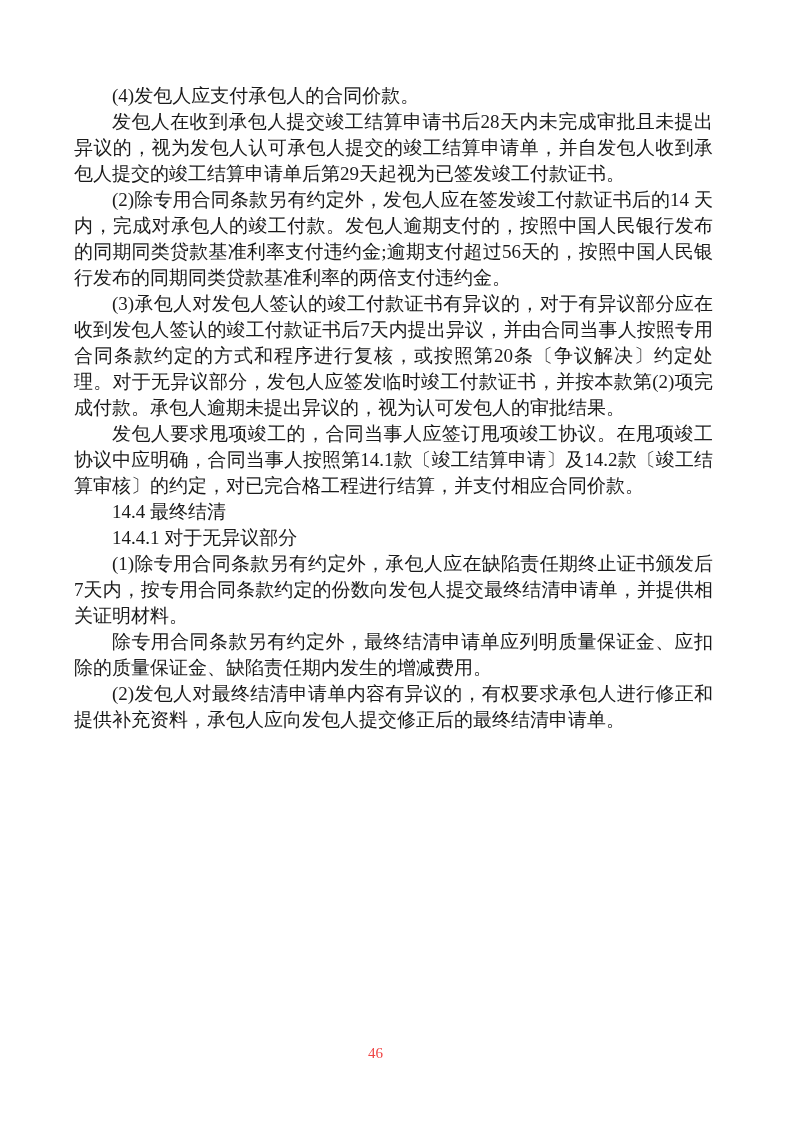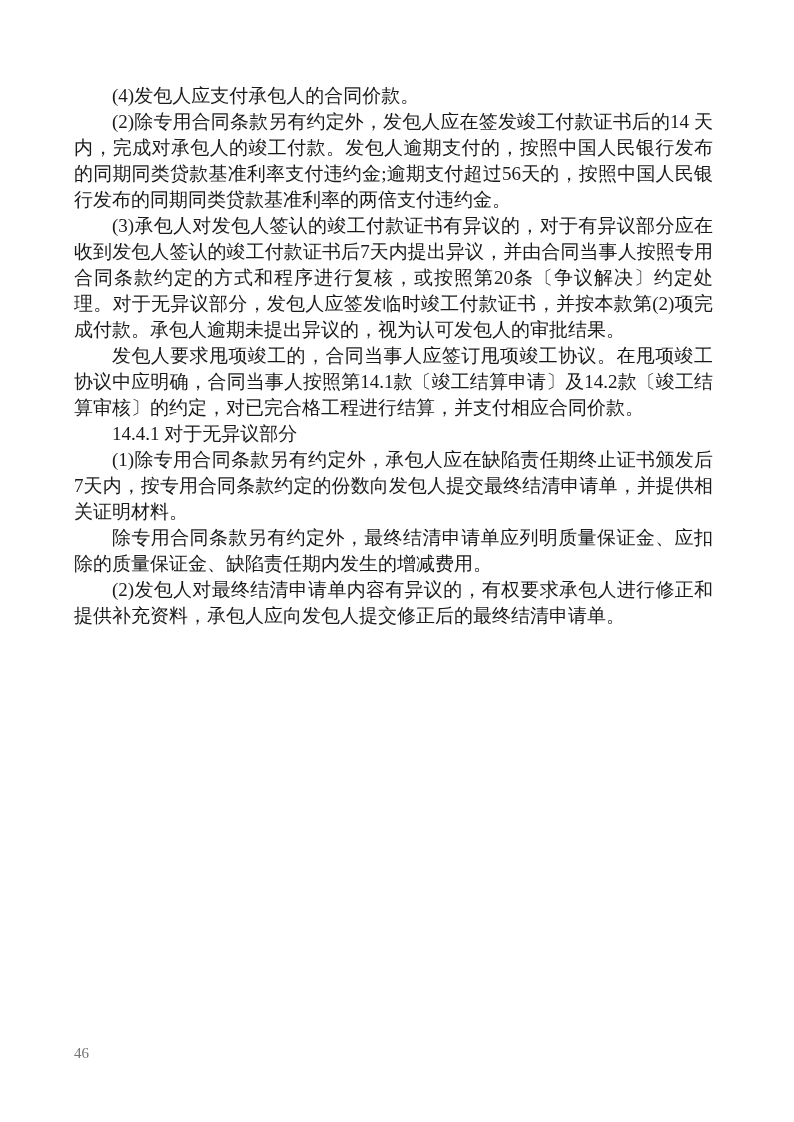--- a/index.html
+++ b/index.html
@@ -35,34 +35,37 @@
   }
   .para {
     text-align: justify;
     text-justify: inter-ideograph;
   }
   .footer {
     position: absolute;
     top: 1044px;
     left: 74px;
     width: 603px;
+    text-align: center;
     font-size: 15px;
     line-height: 18px;
-    color: #737373;
+    color: #ef4444;
   }
 </style>
 </head>
 <body>
 
 <div class="page">
   <main class="content">
     <p class="para">(4)发包人应支付承包人的合同价款。</p>
+    <p class="para">发包人在收到承包人提交竣工结算申请书后28天内未完成审批且未提出异议的，视为发包人认可承包人提交的竣工结算申请单，并自发包人收到承包人提交的竣工结算申请单后第29天起视为已签发竣工付款证书。</p>
     <p class="para">(2)除专用合同条款另有约定外，发包人应在签发竣工付款证书后的14 天内，完成对承包人的竣工付款。发包人逾期支付的，按照中国人民银行发布的同期同类贷款基准利率支付违约金;逾期支付超过56天的，按照中国人民银行发布的同期同类贷款基准利率的两倍支付违约金。</p>
     <p class="para">(3)承包人对发包人签认的竣工付款证书有异议的，对于有异议部分应在收到发包人签认的竣工付款证书后7天内提出异议，并由合同当事人按照专用合同条款约定的方式和程序进行复核，或按照第20条〔争议解决〕约定处理。对于无异议部分，发包人应签发临时竣工付款证书，并按本款第(2)项完成付款。承包人逾期未提出异议的，视为认可发包人的审批结果。</p>
     <p class="para">发包人要求甩项竣工的，合同当事人应签订甩项竣工协议。在甩项竣工协议中应明确，合同当事人按照第14.1款〔竣工结算申请〕及14.2款〔竣工结算审核〕的约定，对已完合格工程进行结算，并支付相应合同价款。</p>
+    <h3 class="heading">14.4 最终结清</h3>
     <h3 class="heading">14.4.1 对于无异议部分</h3>
     <p class="para">(1)除专用合同条款另有约定外，承包人应在缺陷责任期终止证书颁发后7天内，按专用合同条款约定的份数向发包人提交最终结清申请单，并提供相关证明材料。</p>
     <p class="para">除专用合同条款另有约定外，最终结清申请单应列明质量保证金、应扣除的质量保证金、缺陷责任期内发生的增减费用。</p>
     <p class="para">(2)发包人对最终结清申请单内容有异议的，有权要求承包人进行修正和提供补充资料，承包人应向发包人提交修正后的最终结清申请单。</p>
   </main>
   <footer class="footer">
     <span>46</span>
   </footer>
 </div>
 

